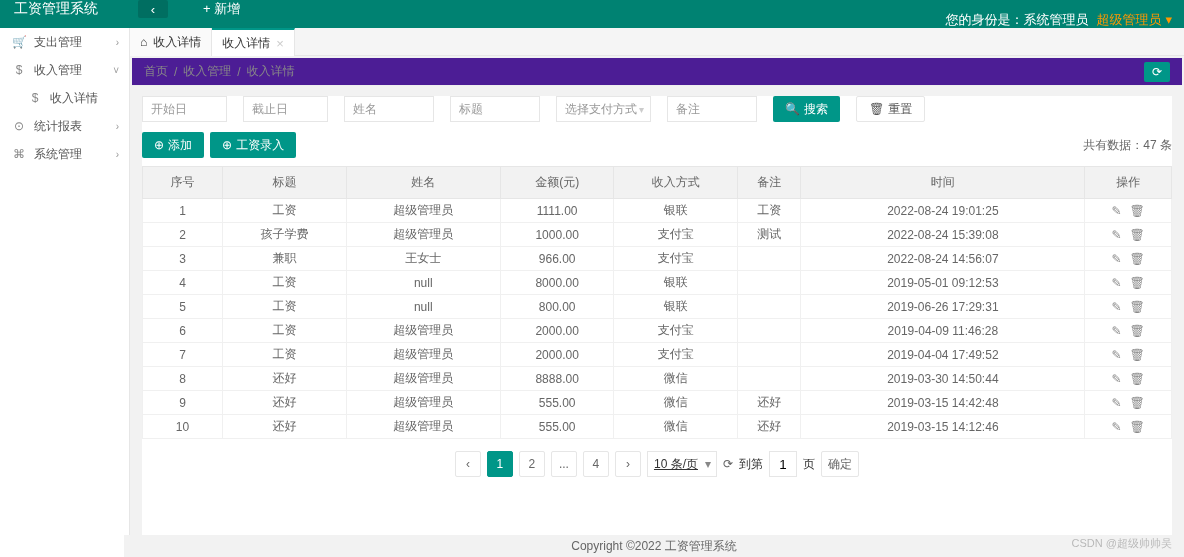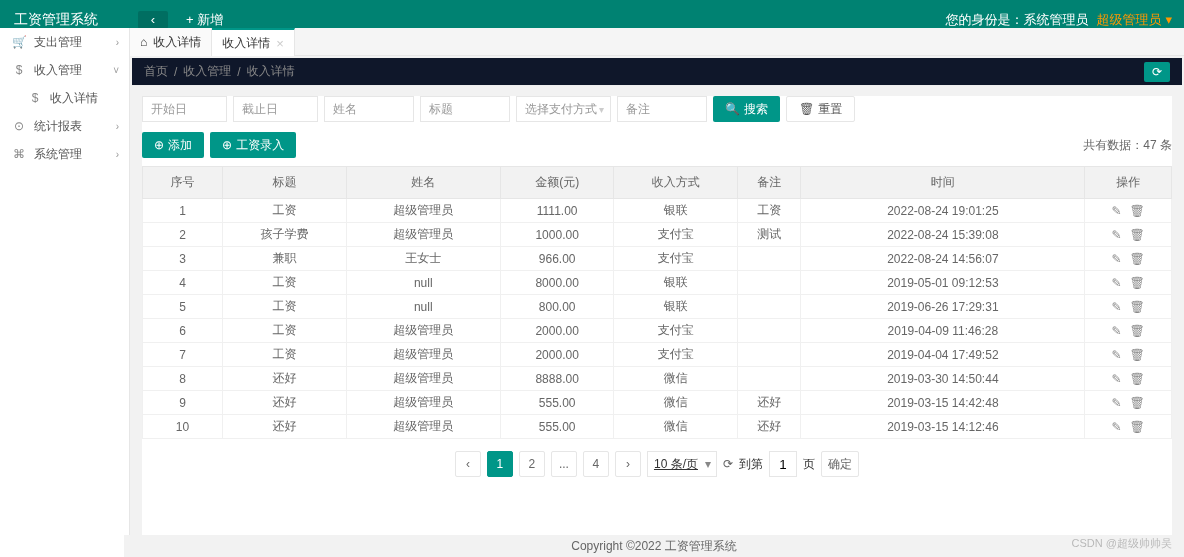--- a/index.html
+++ b/index.html
@@ -1,43 +1,43 @@
 <!DOCTYPE html>
 <html><head>
   <meta charset="utf-8">
   <style>
     * { margin: 0; padding: 0; box-sizing: border-box; }
     body { font-family: "Microsoft YaHei", Arial, sans-serif; font-size: 12px; color: #333; background: #f5f5f5; width: 1184px; height: 557px; overflow: hidden; position: relative; }
     
-    .header { height: 39px; background: #008272; color: #fff; display: flex; align-items: center; font-size: 13px; }
+    .header { height: 39px; background: #008272; color: #fff; display: flex; font-size: 13px; }
     .header-title { width: 130px; padding-left: 14px; font-size: 14px; }
     .header-collapse { width: 30px; height: 18px; background: rgba(0,0,0,0.15); border-radius: 2px; display: flex; align-items: center; justify-content: center; cursor: pointer; margin: 0 8px; }
-    .header-add { margin-left: 10px; cursor: pointer; }
+    .header-add { margin-left: 27px; cursor: pointer; }
     .header-right { margin-left: auto; padding-right: 12px; display: flex; align-items: center; gap: 8px; }
     .role { color: #ff9800; cursor: pointer; display: flex; align-items: center; gap: 4px; }
     
     .sidebar { position: absolute; left: 0; top: 28px; bottom: 0; width: 130px; background: #fff; border-right: 1px solid #e6e6e6; }
     .menu-item { height: 28px; display: flex; align-items: center; padding: 0 10px 0 12px; cursor: pointer; color: #555; gap: 8px; }
     .menu-item .arrow { margin-left: auto; color: #999; font-size: 10px; }
     .menu-item.sub { padding-left: 28px; }
     .menu-icon { width: 14px; display: inline-block; text-align: center; color: #888; }
     
     .main { position: absolute; left: 130px; right: 0; top: 28px; bottom: 10px; background: #f2f2f2; display: flex; flex-direction: column; }
     
     .tabs { height: 28px; background: #f5f5f5; border-bottom: 1px solid #e6e6e6; display: flex; position: relative; }
     .tab { height: 28px; padding: 0 10px; display: flex; align-items: center; gap: 6px; background: #fafafa; border-right: 1px solid #e6e6e6; cursor: pointer; font-size: 12px; }
     .tab.active { background: #fff; border-top: 2px solid #009688; }
     .tab-close { color: #ccc; font-size: 13px; cursor: pointer; }
     
-    .breadcrumb { height: 28px; background: #0f172a; display: flex; align-items: center; padding: 0 12px; color: #888; gap: 6px; border-bottom: 1px solid #eee; margin: 2px 2px 0; }
+    .breadcrumb { height: 28px; background: #4c1d95; display: flex; align-items: center; padding: 0 12px; color: #888; gap: 6px; border-bottom: 1px solid #eee; margin: 2px 2px 0; }
     .breadcrumb-refresh { margin-left: auto; width: 26px; height: 20px; background: #009688; color: #fff; border-radius: 2px; display: flex; align-items: center; justify-content: center; cursor: pointer; }
     
     .content { flex: 1; background: #fff; margin: 10px 12px 0; padding: 0; }
     
-    .search-bar { display: flex; gap: 6px; align-items: center; padding: 0 0 10px 0;}
+    .search-bar { display: flex; gap: 16px; align-items: center; padding: 0 0 10px 0;}
     .search-input { height: 26px; border: 1px solid #e6e6e6; padding: 0 8px; font-size: 12px; color: #333; width: 90px; }
     .search-input::placeholder { color: #999; }
     .search-input.w95 { width: 85px; }
     .select { height: 26px; border: 1px solid #e6e6e6; padding: 0 12px 0 8px; font-size: 12px; color: #999; width: 95px; cursor: pointer; position: relative; display: flex; align-items: center; }
     .select::after { content: '▾'; position: absolute; right: 6px; color: #ccc; font-size: 10px; }
     .btn { height: 26px; padding: 0 12px; border-radius: 2px; display: inline-flex; align-items: center; gap: 4px; cursor: pointer; font-size: 12px; border: none; }
     .btn-primary { background: #009688; color: #fff; }
     .btn-default { background: #fff; color: #555; border: 1px solid #e6e6e6; }
     
     .toolbar { display: flex; gap: 6px; align-items: center; padding-bottom: 8px; }

